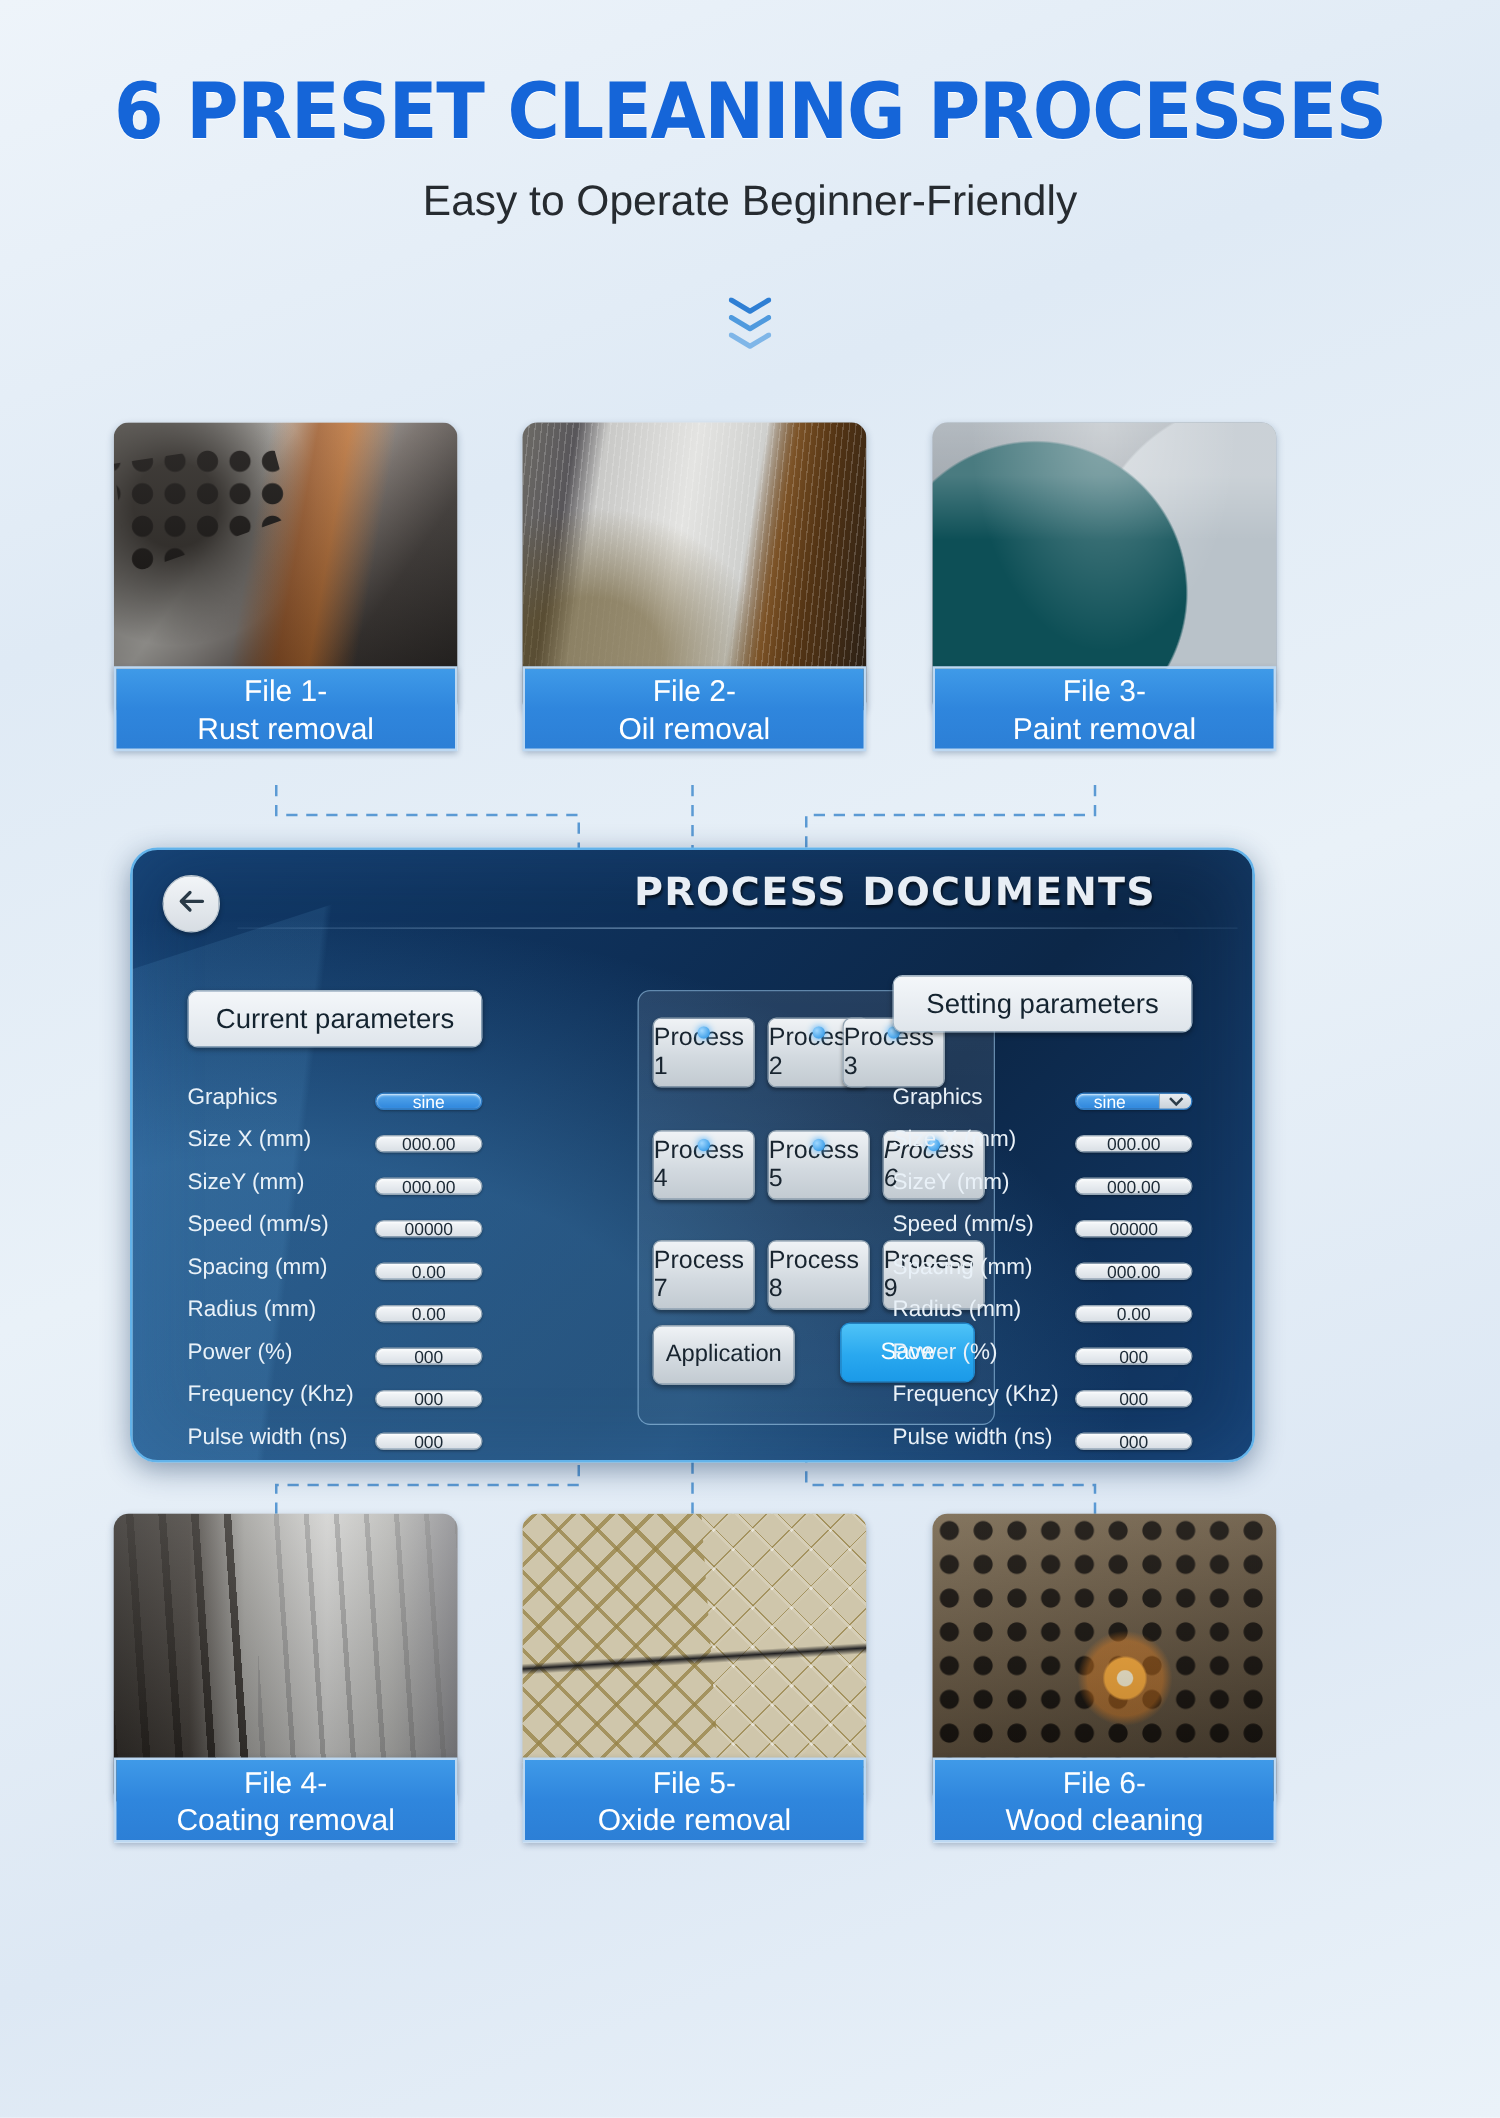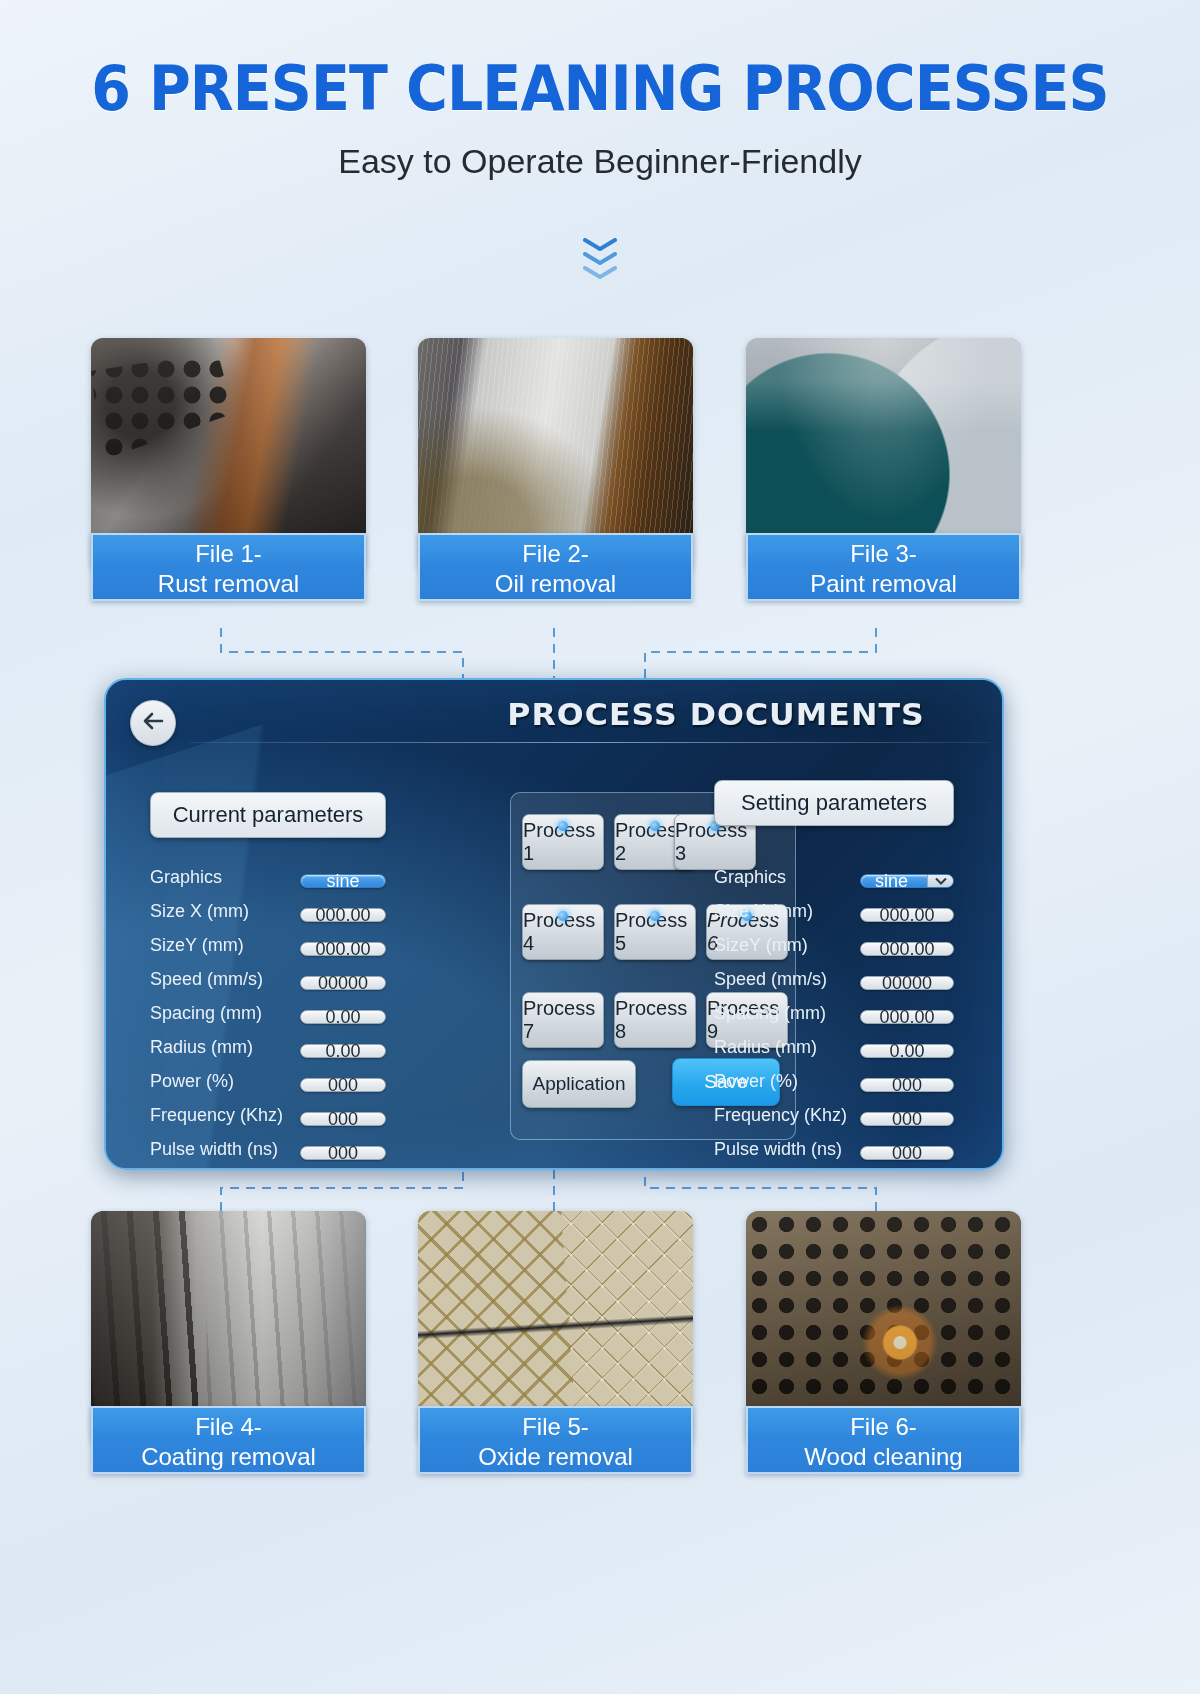--- a/index.html
+++ b/index.html
@@ -209,21 +209,21 @@
     color: #e9f1f8;
     font-size: 18px;
     white-space: nowrap;
   }
   .param-value {
     height: 14px;
     border-radius: 7px;
     background: linear-gradient(180deg, #f6f8fa, #d9dfe5);
     border: 1px solid #97a8b6;
     color: #1c2a36;
-    font-size: 18px;
+    font-size: 14px;
     display: flex; align-items: center; justify-content: center;
     box-shadow: inset 0 1px 2px rgba(255,255,255,0.9), 0 1px 2px rgba(0,0,0,0.3);
   }
   .param-value.blue {
     background: linear-gradient(180deg, #58a9ec, #2e86dd);
     color: #ffffff;
     border-color: #2f7cc4;
   }
   .param-value.select {
     justify-content: flex-start;

